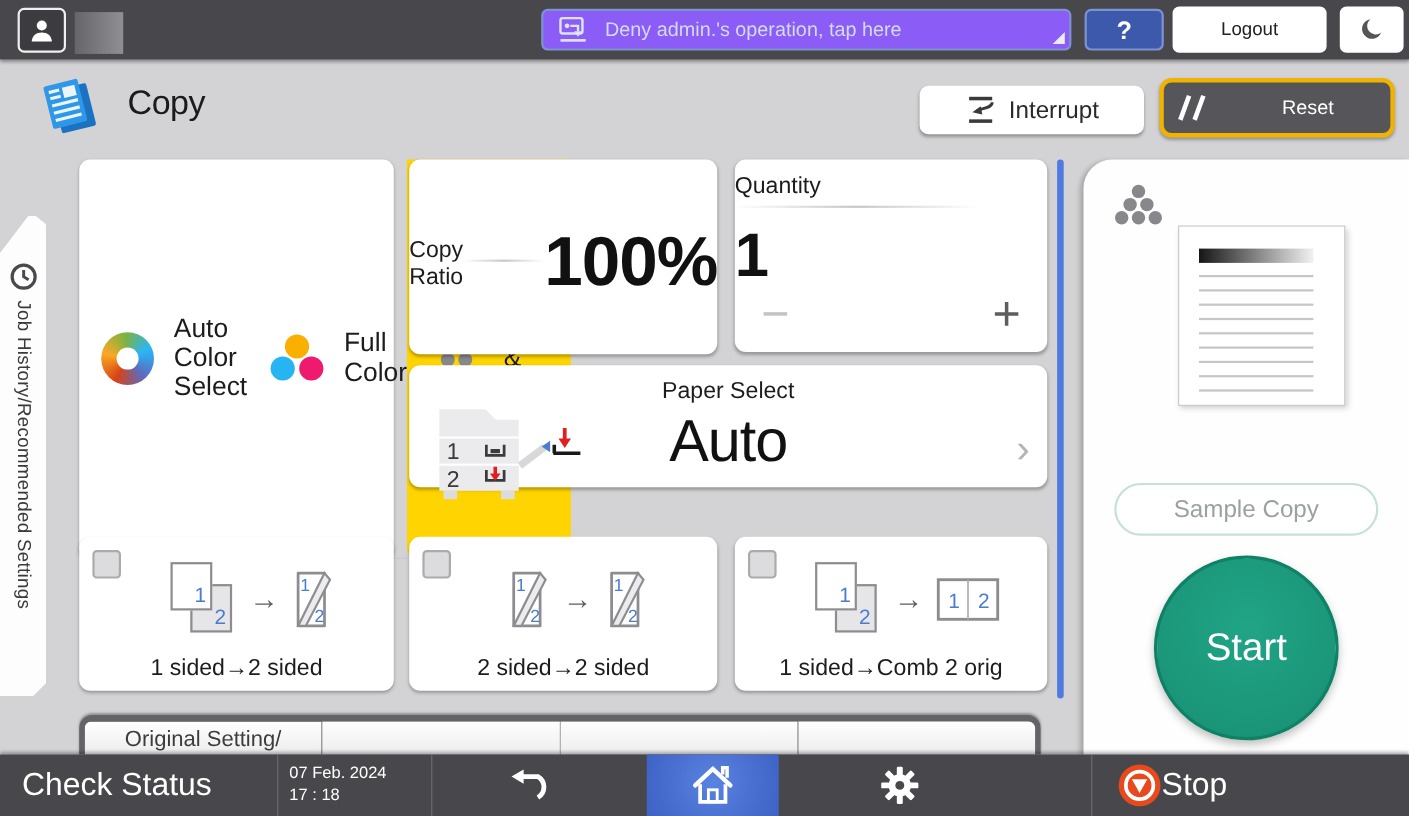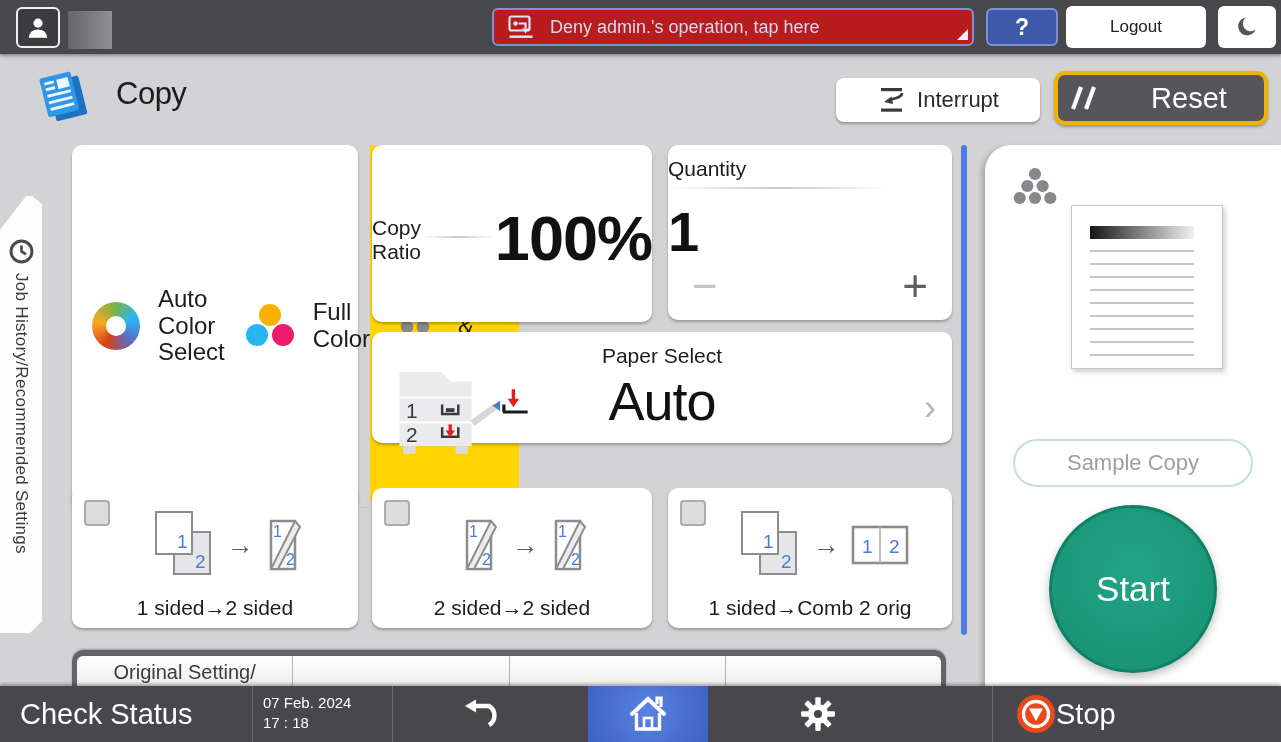--- a/index.html
+++ b/index.html
@@ -8,35 +8,35 @@
     position:relative;width:1281px;height:742px;overflow:hidden;
     background:#d3d3d5;font-family:"Liberation Sans",sans-serif;
     -webkit-font-smoothing:antialiased;
   }
   .abs{position:absolute;}
 
   
   .top-bar{position:absolute;left:0;top:0;width:1281px;height:54px;background:#48484c;box-shadow:0 2px 3px rgba(0,0,0,.35);z-index:30;}
   .person-btn{left:16px;top:7px;width:44px;height:41px;background:#3c3c40;border:2px solid #f0f0f2;border-radius:6px;display:flex;align-items:center;justify-content:center;}
   .gray-badge{left:68px;top:11px;width:44px;height:38px;background:linear-gradient(to right,#66666a,#909094);}
-  .notif-btn{left:492px;top:8px;width:482px;height:38px;background:#b91c1c;border:2px solid #7d92d2;border-radius:6px;display:flex;align-items:center;padding:17px 14px;gap:12px;}
+  .notif-btn{left:492px;top:8px;width:482px;height:38px;background:#8b5cf6;border:2px solid #7d92d2;border-radius:6px;display:flex;align-items:center;padding:17px 14px;gap:12px;}
   .notif-btn .txt{color:#d3dbf4;font-size:18px;white-space:nowrap;}
   .notif-fold{position:absolute;right:4px;bottom:4px;width:0;height:0;border-left:11px solid transparent;border-bottom:11px solid #e9edf9;}
   .help-btn{left:986px;top:8px;width:72px;height:38px;background:#3d59ac;border:2px solid #7d92d2;border-radius:6px;color:#fff;font-size:23px;font-weight:bold;display:flex;align-items:center;justify-content:center;}
   .logout-btn{left:1066px;top:6px;width:140px;height:42px;background:#fff;border-radius:6px;color:#222;font-size:17px;display:flex;align-items:center;justify-content:center;}
   .moon-btn{left:1218px;top:6px;width:58px;height:42px;background:#fff;border-radius:6px;display:flex;align-items:center;justify-content:center;}
 
   
   .main{position:absolute;left:0;top:54px;width:1281px;height:632px;overflow:hidden;}
 
   .app-icon{left:34px;top:12px;width:58px;height:58px;}
   .page-title{left:116px;top:14px;height:52px;display:flex;align-items:center;font-size:31px;color:#1b1b1d;letter-spacing:-.5px;}
 
   .interrupt-btn{left:836px;top:24px;width:204px;height:44px;background:#fff;border-radius:8px;box-shadow:0 2px 3px rgba(0,0,0,.3);display:flex;align-items:center;justify-content:center;gap:10px;font-size:22px;color:#2a2a2c;}
-  .reset-btn{left:1054px;top:17px;width:214px;height:54px;background:#55555a;border:4px solid #f0b400;border-radius:11px;box-shadow:0 2px 3px rgba(0,0,0,.3);display:flex;align-items:center;padding:0 12px;gap:26px;color:#fff;font-size:29px;}
+  .reset-btn{left:1054px;top:17px;width:214px;height:54px;background:#55555a;border:4px solid #f0b400;border-radius:11px;box-shadow:0 2px 3px rgba(0,0,0,.3);display:flex;align-items:center;padding:0 12px;gap:26px;color:#fff;font-size:18px;}
   .reset-btn .lbl{flex:1;text-align:center;}
 
   
   .side-tab{
     left:0;top:142px;width:42px;height:437px;background:#fdfdfd;
     clip-path:polygon(0 34px,26px 0,calc(100% - 10px) 0,100% 8px,100% calc(100% - 12px),calc(100% - 12px) 100%,0 100%);
     display:flex;flex-direction:column;align-items:center;
     filter:drop-shadow(1px 2px 2px rgba(0,0,0,.25));
   }
   .side-tab .v-label{writing-mode:vertical-rl;font-size:17px;color:#3a3a3c;margin-top:8px;letter-spacing:.3px;}

